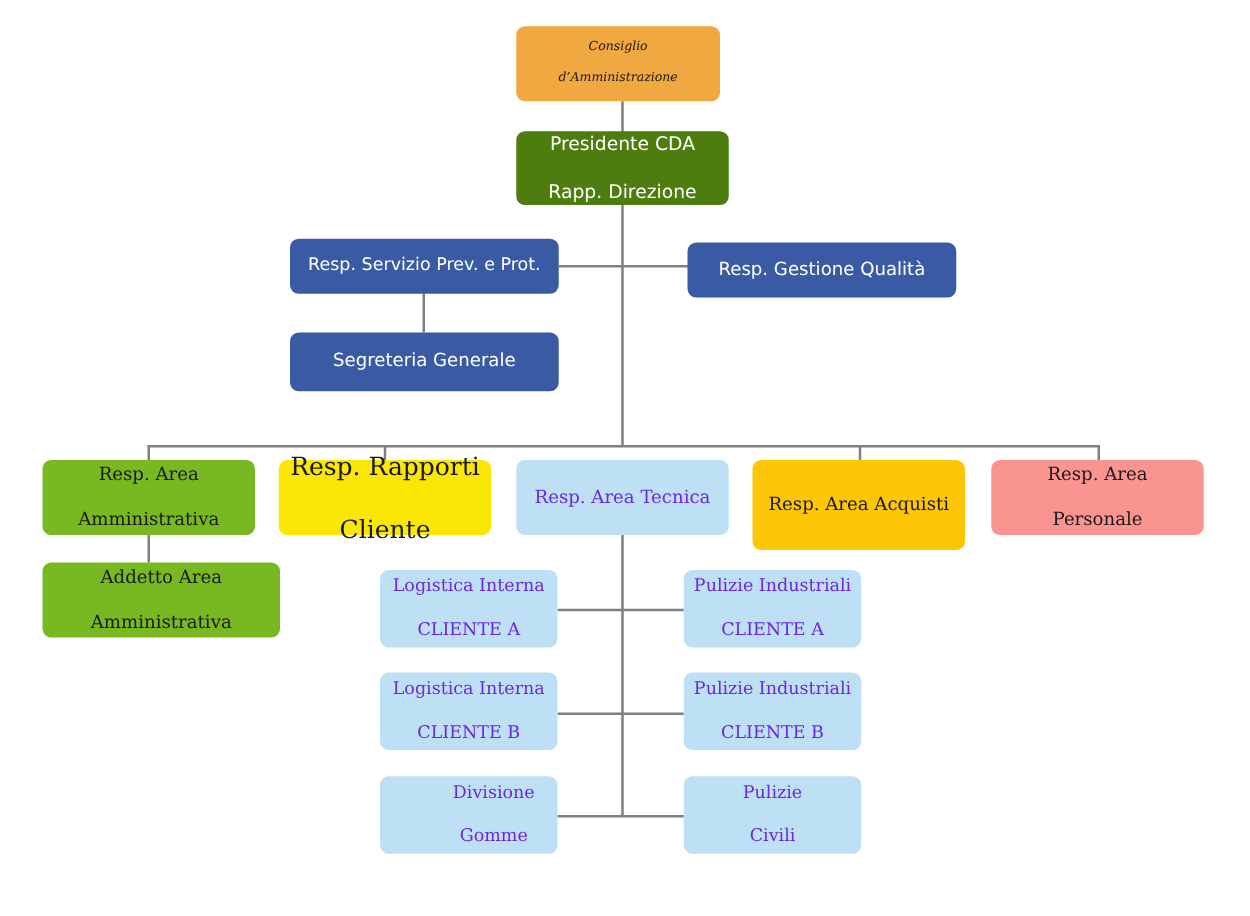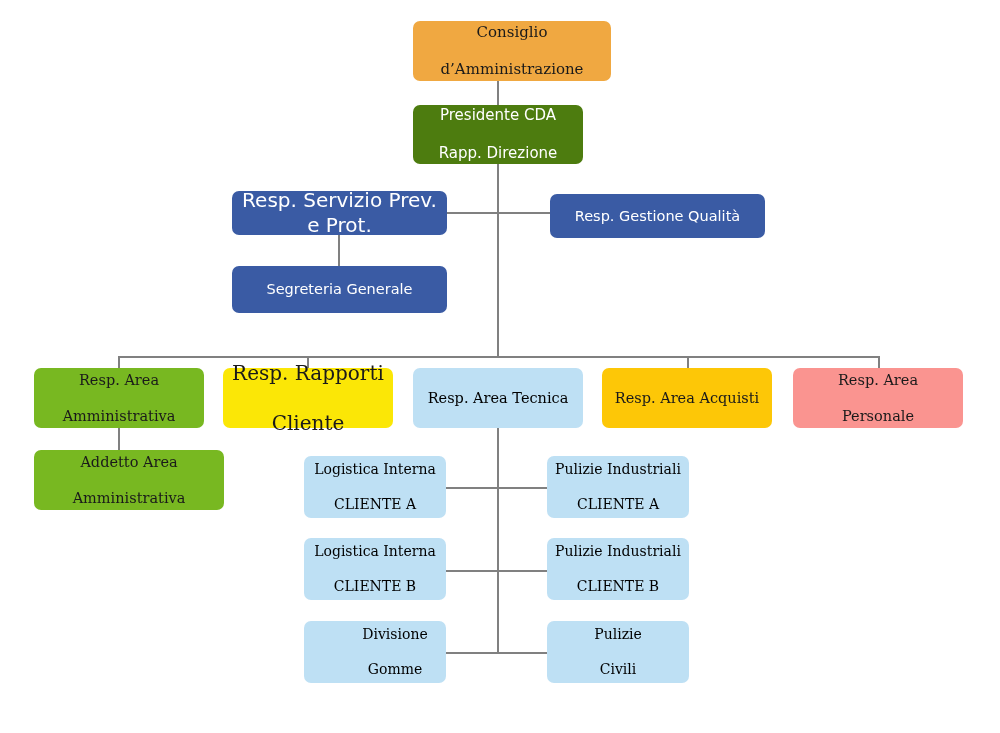--- a/index.html
+++ b/index.html
@@ -29,21 +29,21 @@
   }
   .node span {
     display: block;
     width: 100%;
   }
   .c-orange { background: #f0a841; color: #1a1a1a; }
   .c-blue   { background: #4d7c0f; color: #ffffff; font-family: "DejaVu Sans", "Liberation Sans", sans-serif; }
   .c-navy   { background: #3a5ba4; color: #ffffff; font-family: "DejaVu Sans", "Liberation Sans", sans-serif; }
   .c-green  { background: #78b821; color: #1a1a1a; }
   .c-yellow { background: #fbe706; color: #1a1a1a; }
-  .c-ltblue { background: #bee0f4; color: #000000; }
+  .c-ltblue { background: #bee0f4; color: #6d28d9; }
   .c-gold   { background: #fdc707; color: #1a1a1a; }
   .c-pink   { background: #fa9490; color: #1a1a1a; }
 
   .edge {
     position: absolute;
     background: #808080;
     z-index: 1;
   }
   .edge.h { height: 1.6px; }
   .edge.v { width: 1.6px; }
@@ -70,29 +70,29 @@
   <div class="edge v" style="left:118px; top:428px; height:22px;"></div>
 
   <div class="edge v" style="left:497px; top:428px; height:225px;"></div>
 
   <div class="edge h" style="left:446px; top:487px; width:101px;"></div>
 
   <div class="edge h" style="left:446px; top:570px; width:101px;"></div>
 
   <div class="edge h" style="left:446px; top:652px; width:101px;"></div>
 
-  <div class="node c-orange" style="left:413px; top:21px; width:198px; height:60px; font-size:15px;">
+  <div class="node c-orange" style="left:413px; top:21px; width:163px; height:60px; font-size:10px;font-style:italic;">
     <span><span>Consiglio</span><br><span>d’Amministrazione</span></span>
   </div>
 
   <div class="node c-blue" style="left:413px; top:105px; width:170px; height:59px; font-size:15px;">
     <span><span>Presidente CDA</span><br><span>Rapp. Direzione</span></span>
   </div>
 
-  <div class="node c-navy" style="left:232px; top:191px; width:215px; height:44px; font-size:20px;">
+  <div class="node c-navy" style="left:232px; top:191px; width:215px; height:44px; font-size:14px;">
     <span>Resp. Servizio Prev. e Prot.</span>
   </div>
 
   <div class="node c-navy" style="left:550px; top:194px; width:215px; height:44px; font-size:14.5px;">
     <span>Resp. Gestione Qualità</span>
   </div>
 
   <div class="node c-navy" style="left:232px; top:266px; width:215px; height:47px; font-size:14.5px;">
     <span>Segreteria Generale</span>
   </div>
@@ -106,21 +106,21 @@
   </div>
 
   <div class="node c-yellow" style="left:223px; top:368px; width:170px; height:60px; font-size:20px;">
     <span><span>Resp. Rapporti</span><br><span>Cliente</span></span>
   </div>
 
   <div class="node c-ltblue" style="left:413px; top:368px; width:170px; height:60px; font-size:14.5px;">
     <span>Resp. Area Tecnica</span>
   </div>
 
-  <div class="node c-gold" style="left:602px; top:368px; width:170px; height:60px; font-size:14.5px;">
+  <div class="node c-gold" style="left:602px; top:368px; width:170px; height:72px; font-size:14.5px;">
     <span>Resp. Area Acquisti</span>
   </div>
 
   <div class="node c-pink" style="left:793px; top:368px; width:170px; height:60px; font-size:14.5px;">
     <span><span>Resp. Area</span><br><span>Personale</span></span>
   </div>
 
   <div class="node c-ltblue" style="left:304px; top:456px; width:142px; height:62px; font-size:14px;">
     <span><span>Logistica Interna</span><br><span>CLIENTE A</span></span>
   </div>

